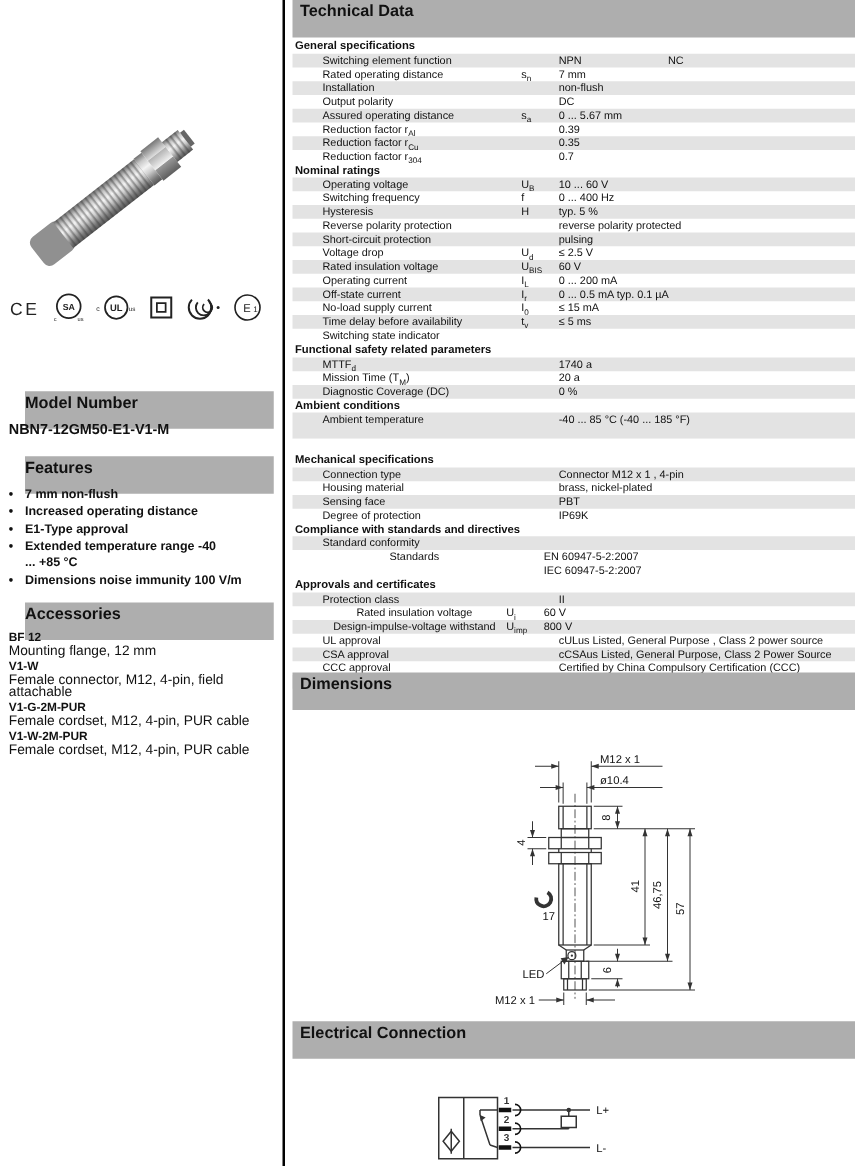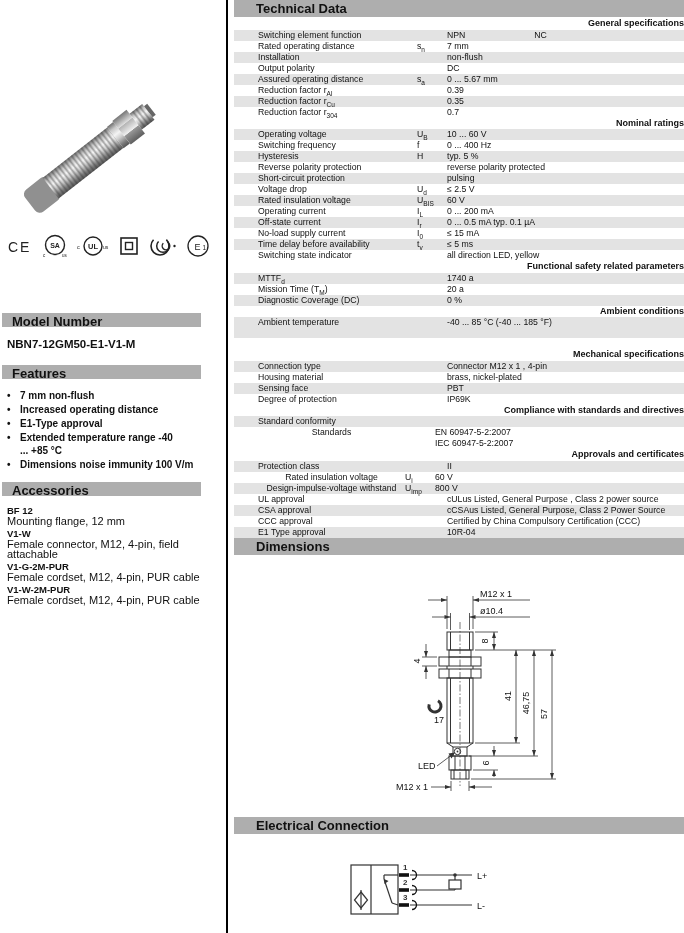--- a/index.html
+++ b/index.html
@@ -2,45 +2,45 @@
 <html><head>
 <meta charset="utf-8">
 <style>
   html,body{margin:0;padding:0;background:#fff;}
   .page{position:relative;width:684px;height:933px;background:#fff;overflow:hidden;
         font-family:"Liberation Sans","DejaVu Sans",sans-serif;color:#111;}
   .divider{position:absolute;left:226px;top:0;width:2px;height:933px;background:#000;}
 
   
   .leftcol{position:absolute;left:0;top:0;width:226px;height:933px;margin-top:46px;}
-  .lbar{position:absolute;left:2px;width:199px;height:14px;background:#aeaeae;
-        font-size:13px;font-weight:bold;line-height:18px;padding-left:10px;box-sizing:border-box;}
+  .lbar{position:absolute;left:20px;width:199px;height:30px;background:#aeaeae;
+        font-size:13px;font-weight:bold;line-height:18px;padding-left:0;box-sizing:border-box;}
   .model-value{position:absolute;left:7px;top:292px;font-size:11.5px;font-weight:bold;}
   .features{position:absolute;left:7px;top:343px;width:199px;list-style:none;margin:0;padding:0;}
   .features li{display:flex;font-size:10px;font-weight:bold;line-height:13px;margin-bottom:1px;}
   .features .blt{width:13px;flex:none;}
   .accessories{position:absolute;left:7px;top:459px;width:205px;}
   .acc-item{margin-bottom:2px;}
   .acc-name{font-size:9.5px;font-weight:bold;line-height:11px;}
   .acc-desc{font-size:11px;line-height:10px;}
   .certs{position:absolute;left:6px;top:187px;width:208px;display:flex;justify-content:space-between;align-items:center;}
   .certs svg{display:block;}
 
   
   .rightcol{position:absolute;left:234px;top:0;width:450px;height:933px;}
-  .rbar{height:17px;background:#aeaeae;font-size:13px;font-weight:bold;line-height:17px;
-        padding-left:22px;box-sizing:border-box;}
+  .rbar{height:30px;background:#aeaeae;font-size:13px;font-weight:bold;line-height:17px;
+        padding-left:6px;box-sizing:border-box;}
   .block{position:absolute;left:0;width:450px;}
   .block.tech{top:0;}
   .block.dims{top:538px;}
   .block.elec{top:817px;}
 
   
   .tt{margin-top:1px;width:450px;}
-  .tt-head{font-size:9px;font-weight:bold;line-height:11.5px;padding-left:2px;text-align:right;}
+  .tt-head{font-size:9px;font-weight:bold;line-height:11.5px;padding-left:2px;}
   .tt-row{display:flex;min-height:11px;line-height:11px;font-size:8.7px;}
   .tt-row.alt{background:#e3e3e3;}
   .tt-row.tall{min-height:21px;}
   .tt-row.spacer{min-height:11px;background:#fff;}
   .tt-label{width:159px;padding-left:24px;flex:none;box-sizing:content-box;
             white-space:nowrap;overflow:hidden;}
   .tt-label.ind2{padding-left:24px;width:147px;text-align:center;}
   .tt-sym{width:30px;flex:none;}
   .tt-val{flex:1;}
   .tt-val .val2{margin-left:69px;}
@@ -275,21 +275,20 @@
             <span class="tt-val">≤ 15 mA</span>
           </div>
           <div class="tt-row alt">
             <span class="tt-label">Time delay before availability</span>
             <span class="tt-sym">t<sub>v</sub></span>
             <span class="tt-val">≤ 5 ms</span>
           </div>
           <div class="tt-row">
             <span class="tt-label">Switching state indicator</span>
             <span class="tt-sym"></span>
-            <span class="tt-val">all direction LED, yellow</span>
           </div>
           <div class="tt-head">Functional safety related parameters</div>
           <div class="tt-row alt">
             <span class="tt-label">MTTF<sub>d</sub></span>
             <span class="tt-sym"></span>
             <span class="tt-val">1740 a</span>
           </div>
           <div class="tt-row">
             <span class="tt-label">Mission Time (T<sub>M</sub>)</span>
             <span class="tt-sym"></span>

